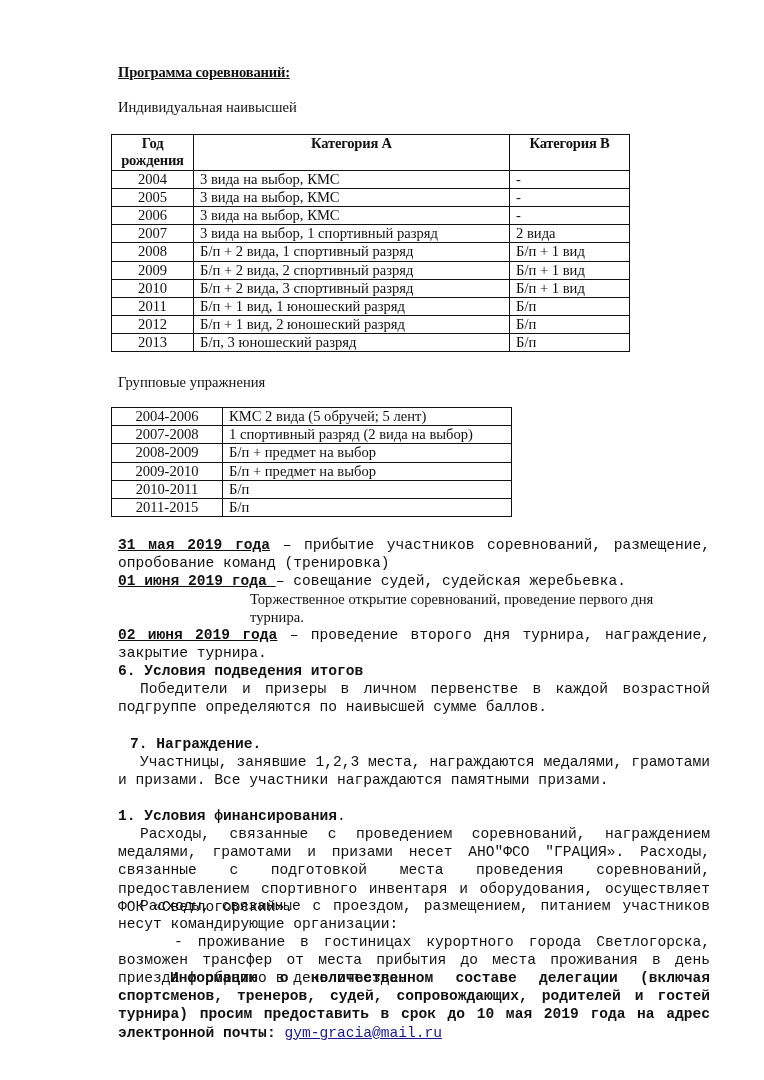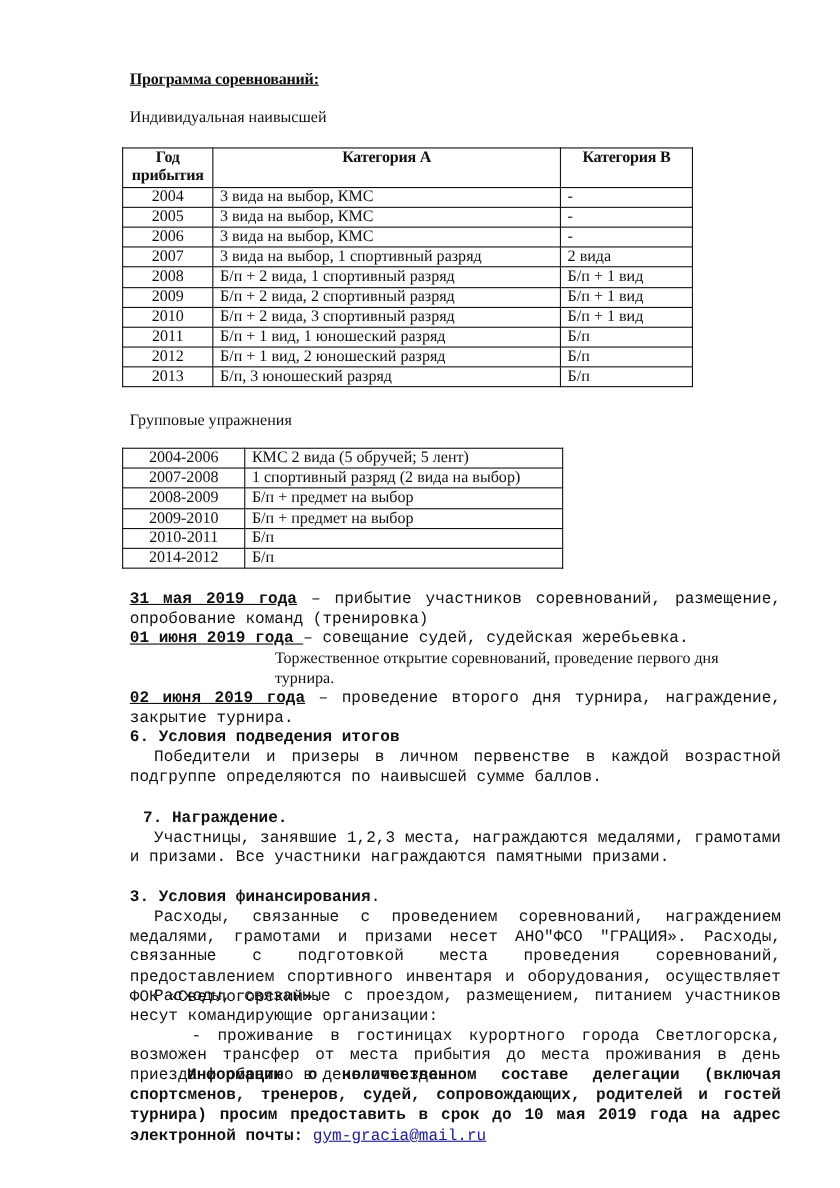--- a/index.html
+++ b/index.html
@@ -93,21 +93,21 @@
   <div class="abs subtitle">Индивидуальная наивысшей</div>
 
   <table class="grid" id="t-individual">
     <colgroup>
       <col style="width:82px">
       <col style="width:316px">
       <col style="width:120px">
     </colgroup>
     <thead>
       <tr>
-        <th>Год прибытия</th>
+        <th>Год рождения</th>
         <th>Категория А</th>
         <th>Категория В</th>
       </tr>
     </thead>
     <tbody>
       <tr>
         <td class="year">2004</td>
         <td>3 вида на выбор, КМС</td>
         <td>-</td>
       </tr>
@@ -181,21 +181,21 @@
       </tr>
       <tr>
         <td class="year">2009-2010</td>
         <td>Б/п + предмет на выбор</td>
       </tr>
       <tr>
         <td class="year">2010-2011</td>
         <td>Б/п</td>
       </tr>
       <tr>
-        <td class="year">2014-2012</td>
+        <td class="year">2011-2015</td>
         <td>Б/п</td>
       </tr>
     </tbody>
   </table>
 
   <div class="para" style="top:536px;">
     <span class="date">31 мая 2019 года</span><span> – прибытие участников соревнований, размещение, опробование команд (тренировка)</span>
   </div>
   <div class="para" style="top:572px;">
     <span class="date">01 июня 2019 года </span><span>– совещание судей, судейская жеребьевка.</span>
@@ -205,21 +205,21 @@
     <span class="date">02 июня 2019 года</span><span> – проведение второго дня турнира, награждение, закрытие турнира.</span>
   </div>
 
   <div class="para bold" style="top:662px;">6. Условия подведения итогов</div>
   <div class="para indent-first" style="top:680px;">Победители и призеры в личном первенстве в каждой возрастной подгруппе определяются по наивысшей сумме баллов.</div>
 
   <div class="para bold" style="top:735px;margin-left:12px;">7. Награждение.</div>
   <div class="para indent-first" style="top:753px;">Участницы, занявшие 1,2,3 места, награждаются медалями, грамотами и призами. Все участники награждаются памятными призами.</div>
 
   <div class="para" style="top:807px;">
-    <span class="bold">3. Условия финансирования</span><span>.</span>
+    <span class="bold">1. Условия финансирования</span><span>.</span>
   </div>
   <div class="para indent-first" style="top:825px;">Расходы, связанные с проведением соревнований, награждением медалями, грамотами и призами несет  АНО"ФСО "ГРАЦИЯ».   Расходы, связанные с подготовкой места проведения соревнований, предоставлением спортивного инвентаря и оборудования, осуществляет ФОК «Светлогорский».</div>
   <div class="para indent-first" style="top:897px;">Расходы, связанные с проездом, размещением, питанием участников несут командирующие организации:</div>
   <div class="para" style="top:933px; text-indent:56px;">- проживание в гостиницах курортного города Светлогорска, возможен трансфер от места прибытия до места проживания в день приезда и обратно в день отъезда.</div>
   <div class="para bold" style="top:969px; text-indent:52px;">
     <span>Информацию о количественном составе делегации (включая спортсменов, тренеров, судей, сопровождающих, родителей и гостей турнира) просим предоставить в срок до 10 мая 2019 года на адрес электронной почты: </span><a class="link" href="#">gym-gracia@mail.ru</a>
   </div>
 
 </div>
 

